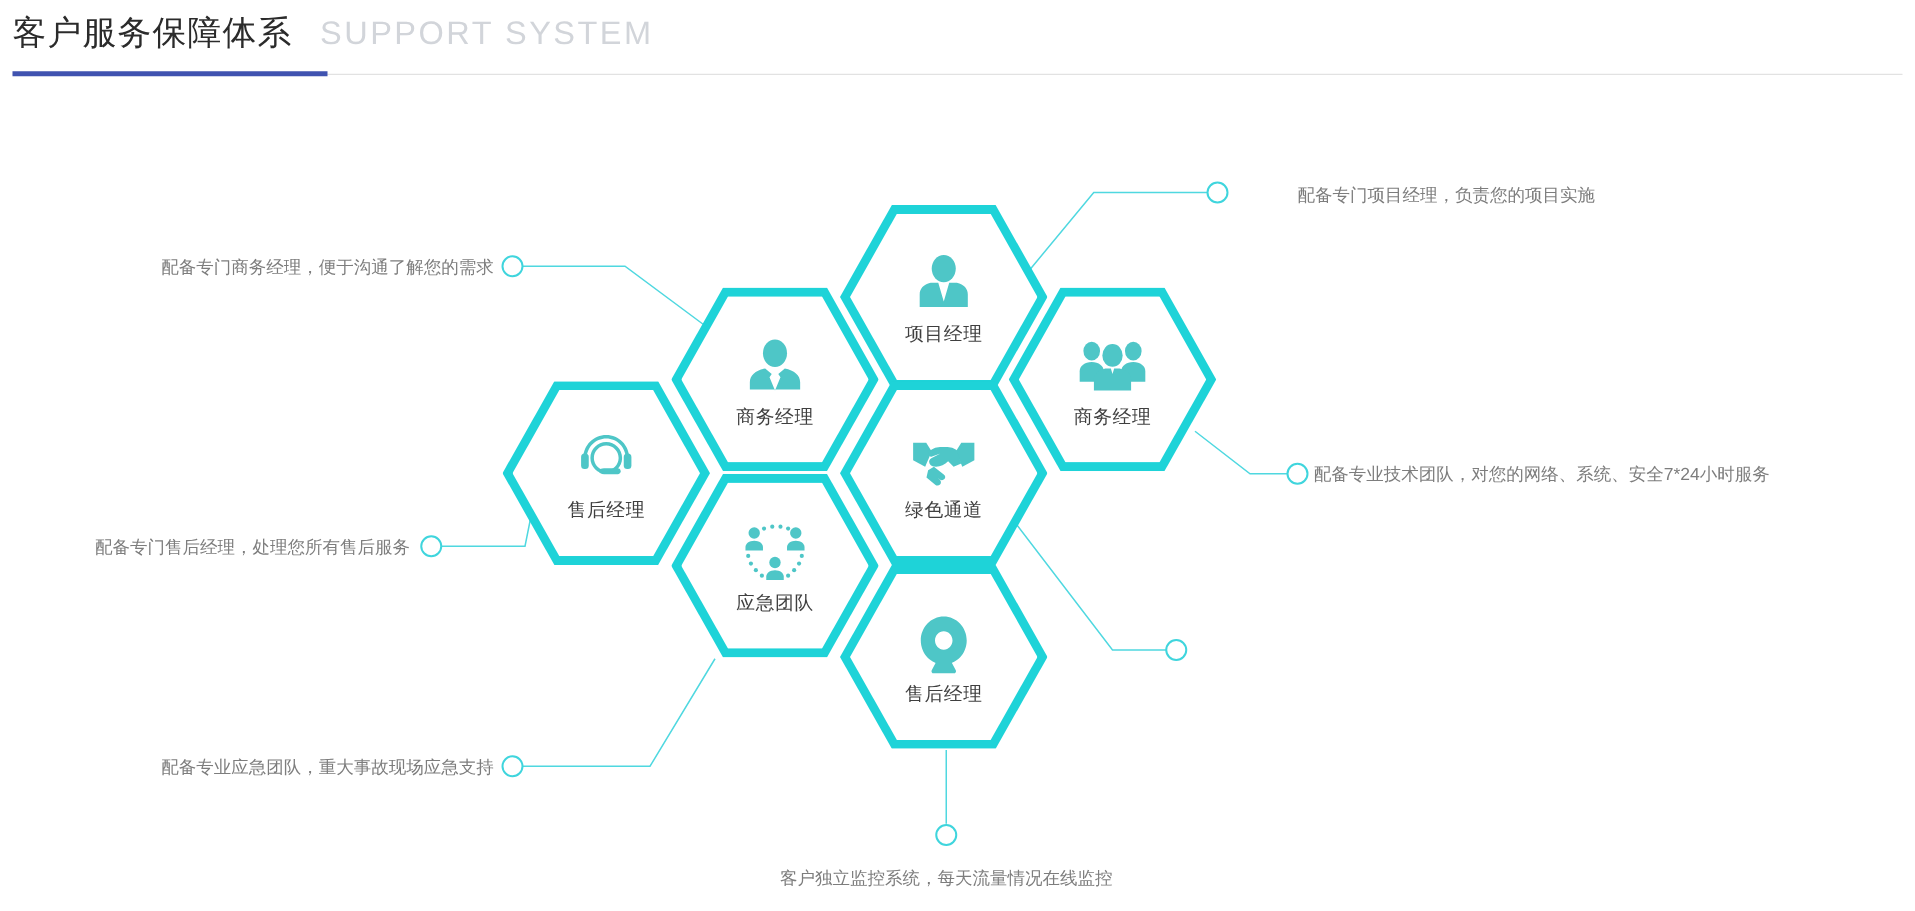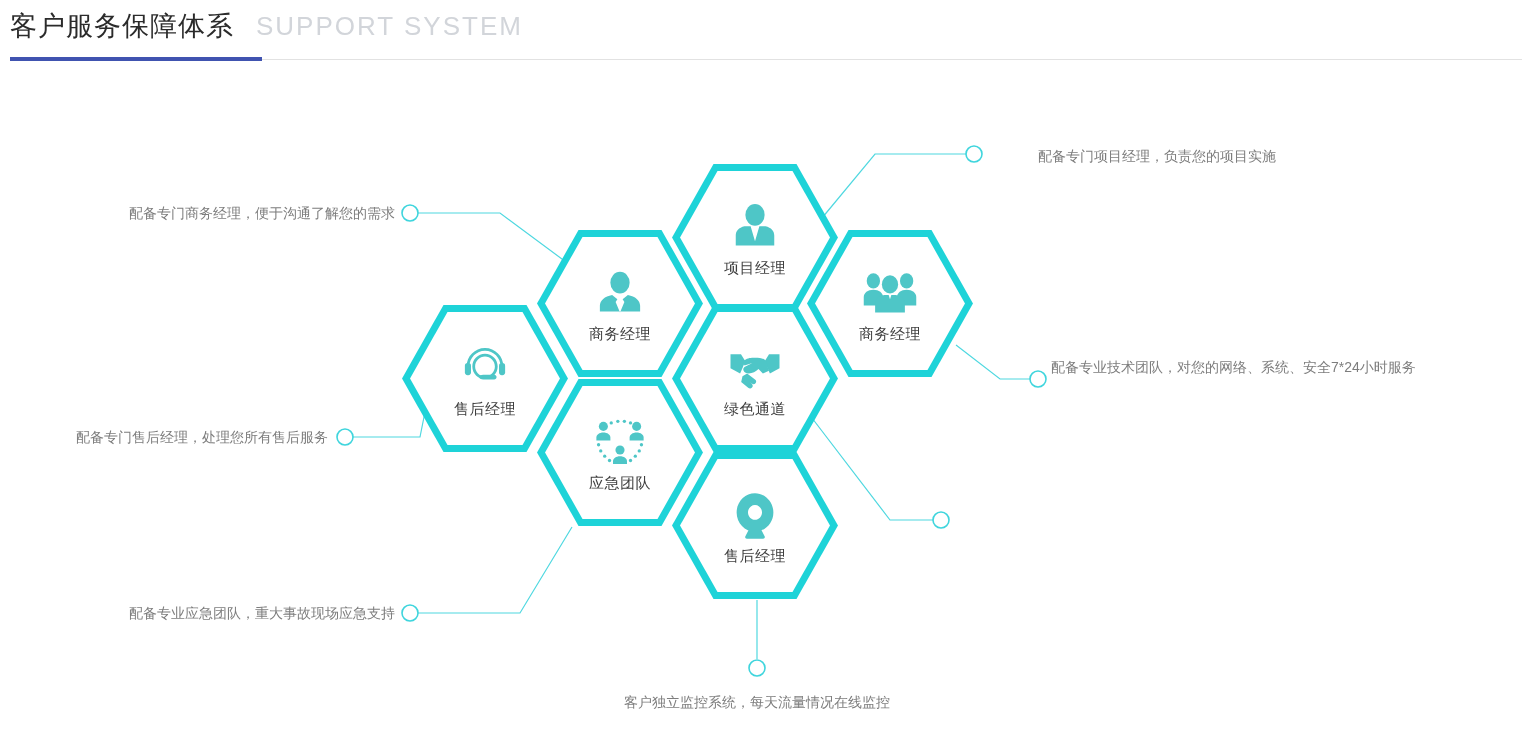--- a/index.html
+++ b/index.html
@@ -248,18 +248,18 @@
   </div>
 
   <div class="caption right" style="left:994px;top:146px;margin-left:44px;">配备专门项目经理，负责您的项目实施</div>
 
   <div class="caption left" style="right:1137px;top:203px;">配备专门商务经理，便于沟通了解您的需求</div>
 
   <div class="caption left" style="right:1204px;top:427px;">配备专门售后经理，处理您所有售后服务</div>
 
   <div class="caption left" style="right:1137px;top:603px;">配备专业应急团队，重大事故现场应急支持</div>
 
-  <div class="caption right" style="left:1051px;top:357px;">配备专业技术团队，对您的网络、系统、安全7*24小时服务</div>
+  <div class="caption right" style="left:1051px;top:369px;">配备专业技术团队，对您的网络、系统、安全7*24小时服务</div>
 
 
   <div class="caption center" style="left:757px;top:692px;transform:translateX(-50%);">客户独立监控系统，每天流量情况在线监控</div>
 
 </div>
 
 </body></html>

